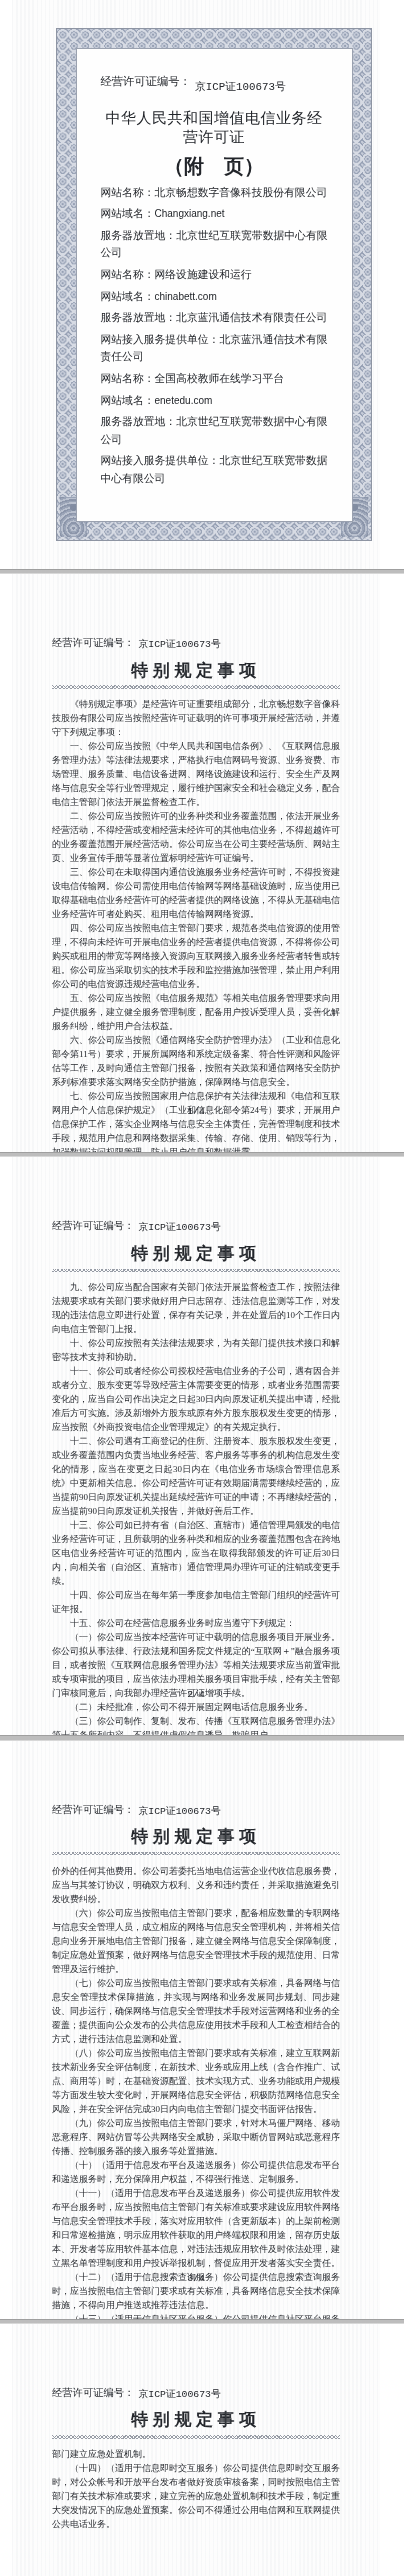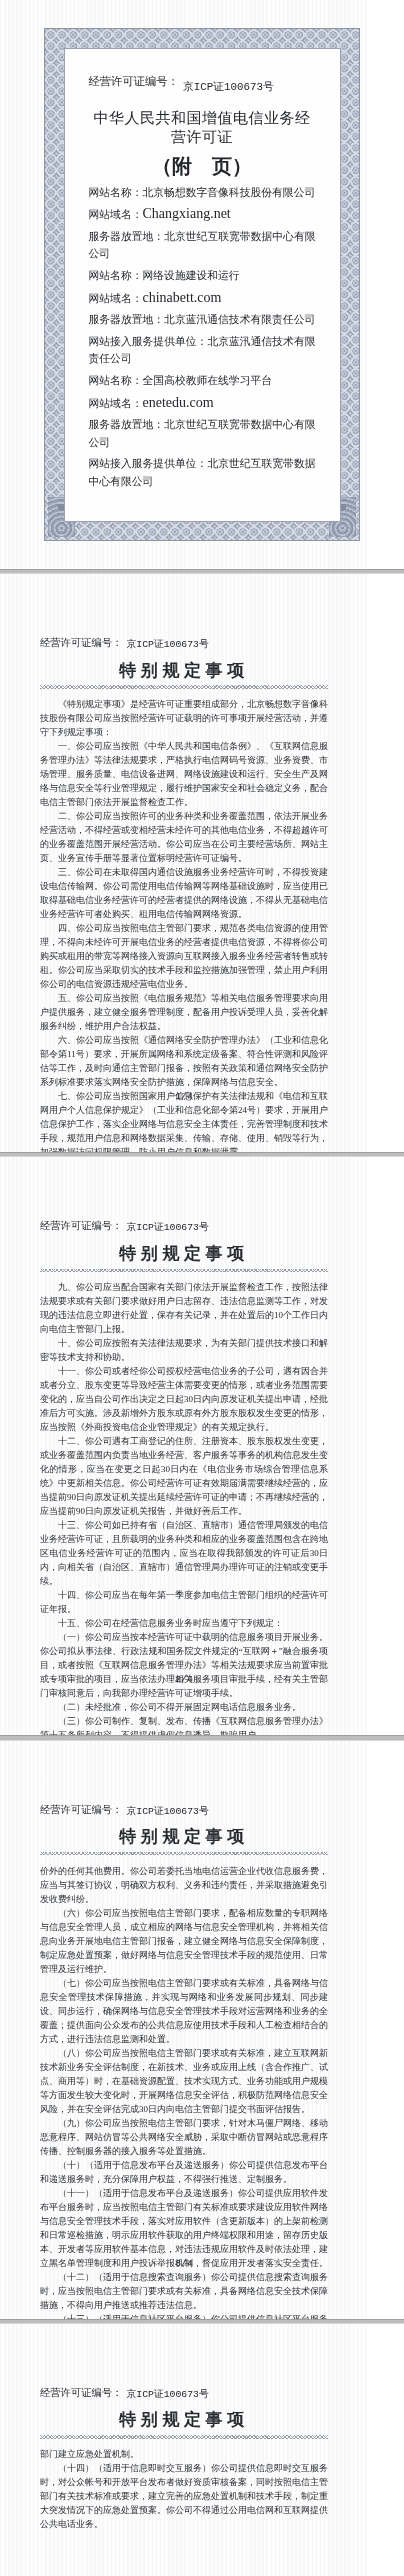--- a/index.html
+++ b/index.html
@@ -7,20 +7,21 @@
     width:405px;
     background:#ffffff;
     font-family:"Liberation Serif","DejaVu Serif",serif;
     color:#22252a;
   }
   .scan-page{
     position:relative;
     width:368px;
     background:#fdfdfd;
     overflow:hidden;
+    margin-left:12px;
   }
   
   .scan-page::before{
     content:"";
     position:absolute; inset:0;
     background:repeating-linear-gradient(90deg, rgba(190,197,206,0.10) 0 1.5px, rgba(255,255,255,0) 1.5px 4.1px);
     pointer-events:none;
   }
   .sep{
     height:5.2px;
@@ -81,22 +82,22 @@
     font-size:10.8px; line-height:18px;
     text-align:justify;
   }
   .cert-info{margin-top:3.1px;}
   .info-line{
     font-size:10.8px; line-height:17.5px;
     margin-top:4.1px;
     text-align:justify;
   }
   .info-value.mono{
-    font-family:Liberation Serif, serif;
-    font-size:14px;
+    font-family:Liberation Sans, sans-serif;
+    font-size:10px;
   }
 
   
   .page-prov{
     height:578px;
     box-sizing:border-box;
     padding:0 40px;
   }
   .page-prov.last{height:550px;}
   .prov-head{
@@ -123,21 +124,21 @@
   }
   .prov-body{
     margin-top:8.2px;
     font-size:9px;
     line-height:14px;
     text-align:justify;
   }
   .para{margin:0; text-indent:2em;}
   .para.cont{text-indent:0;}
   .page-num{
-    position:absolute; left:0; right:0; bottom:50px;
+    position:absolute; left:0; right:0; bottom:35px;
     text-align:center;
     font-size:9.8px;
     font-family:"Liberation Mono","DejaVu Sans Mono",monospace;
     color:#2a2d33;
   }
 </style>
 </head>
 <body>
 
 <section class="scan-page page-cert">

